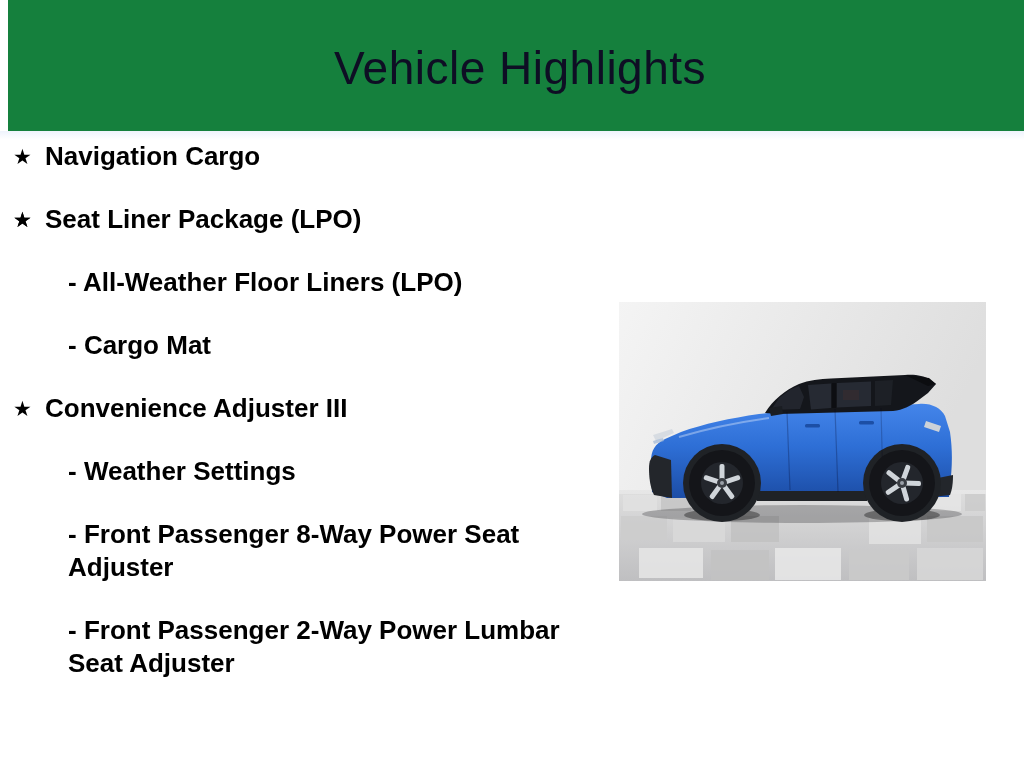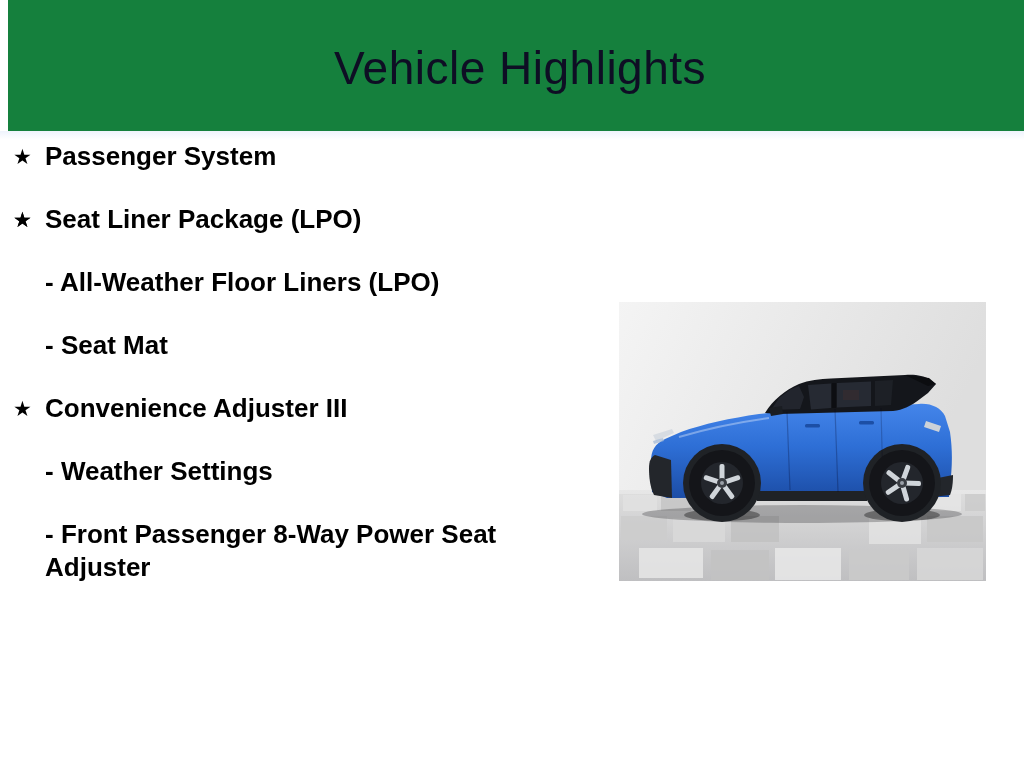--- a/index.html
+++ b/index.html
@@ -63,21 +63,21 @@
   }
   .item.lvl1 .bullet {
     position: absolute;
     left: 13px;
     top: 2px;
     font-size: 21px;
     line-height: 30px;
     font-weight: 400;
   }
   .item.lvl2 {
-    margin-left: 45px;
+    margin-left: 68px;
     width: 530px;
   }
 
   
   .photo {
     position: absolute;
     left: 619px;
     top: 302px;
     width: 367px;
     height: 279px;
@@ -89,42 +89,45 @@
 
 <div class="slide">
 
   <div class="banner">
     <div class="title">Vehicle Highlights</div>
   </div>
   <div class="banner-fade"></div>
 
   <div class="list">
     <div class="item lvl1">
-      <span class="bullet">★</span><span>Passenger System</span>
+      <span class="bullet">★</span><span>Navigation Cargo</span>
     </div>
     <div class="item lvl1">
       <span class="bullet">★</span>
     </div>
     <div class="item lvl1">
       <span class="bullet">★</span><span>Seat Liner Package (LPO)</span>
     </div>
     <div class="item lvl2">
       <span>- All-Weather Floor Liners (LPO)</span>
     </div>
     <div class="item lvl2">
-      <span>- Seat Mat</span>
+      <span>- Cargo Mat</span>
     </div>
     <div class="item lvl1">
       <span class="bullet">★</span><span>Convenience Adjuster III</span>
     </div>
     <div class="item lvl2">
       <span>- Weather Settings</span>
     </div>
     <div class="item lvl2">
       <span>- Front Passenger 8-Way Power Seat Adjuster</span>
+    </div>
+    <div class="item lvl2">
+      <span>- Front Passenger 2-Way Power Lumbar Seat Adjuster</span>
     </div>
   </div>
 
   <div class="photo">
     <svg width="367" height="279" viewBox="0 0 367 279" xmlns="http://www.w3.org/2000/svg">
       <defs>
         <linearGradient id="wallGrad" x1="0" y1="0" x2="1" y2="0.25">
           <stop offset="0" stop-color="#f4f4f4"></stop>
           <stop offset="0.5" stop-color="#e9e9e9"></stop>
           <stop offset="1" stop-color="#dedede"></stop>

